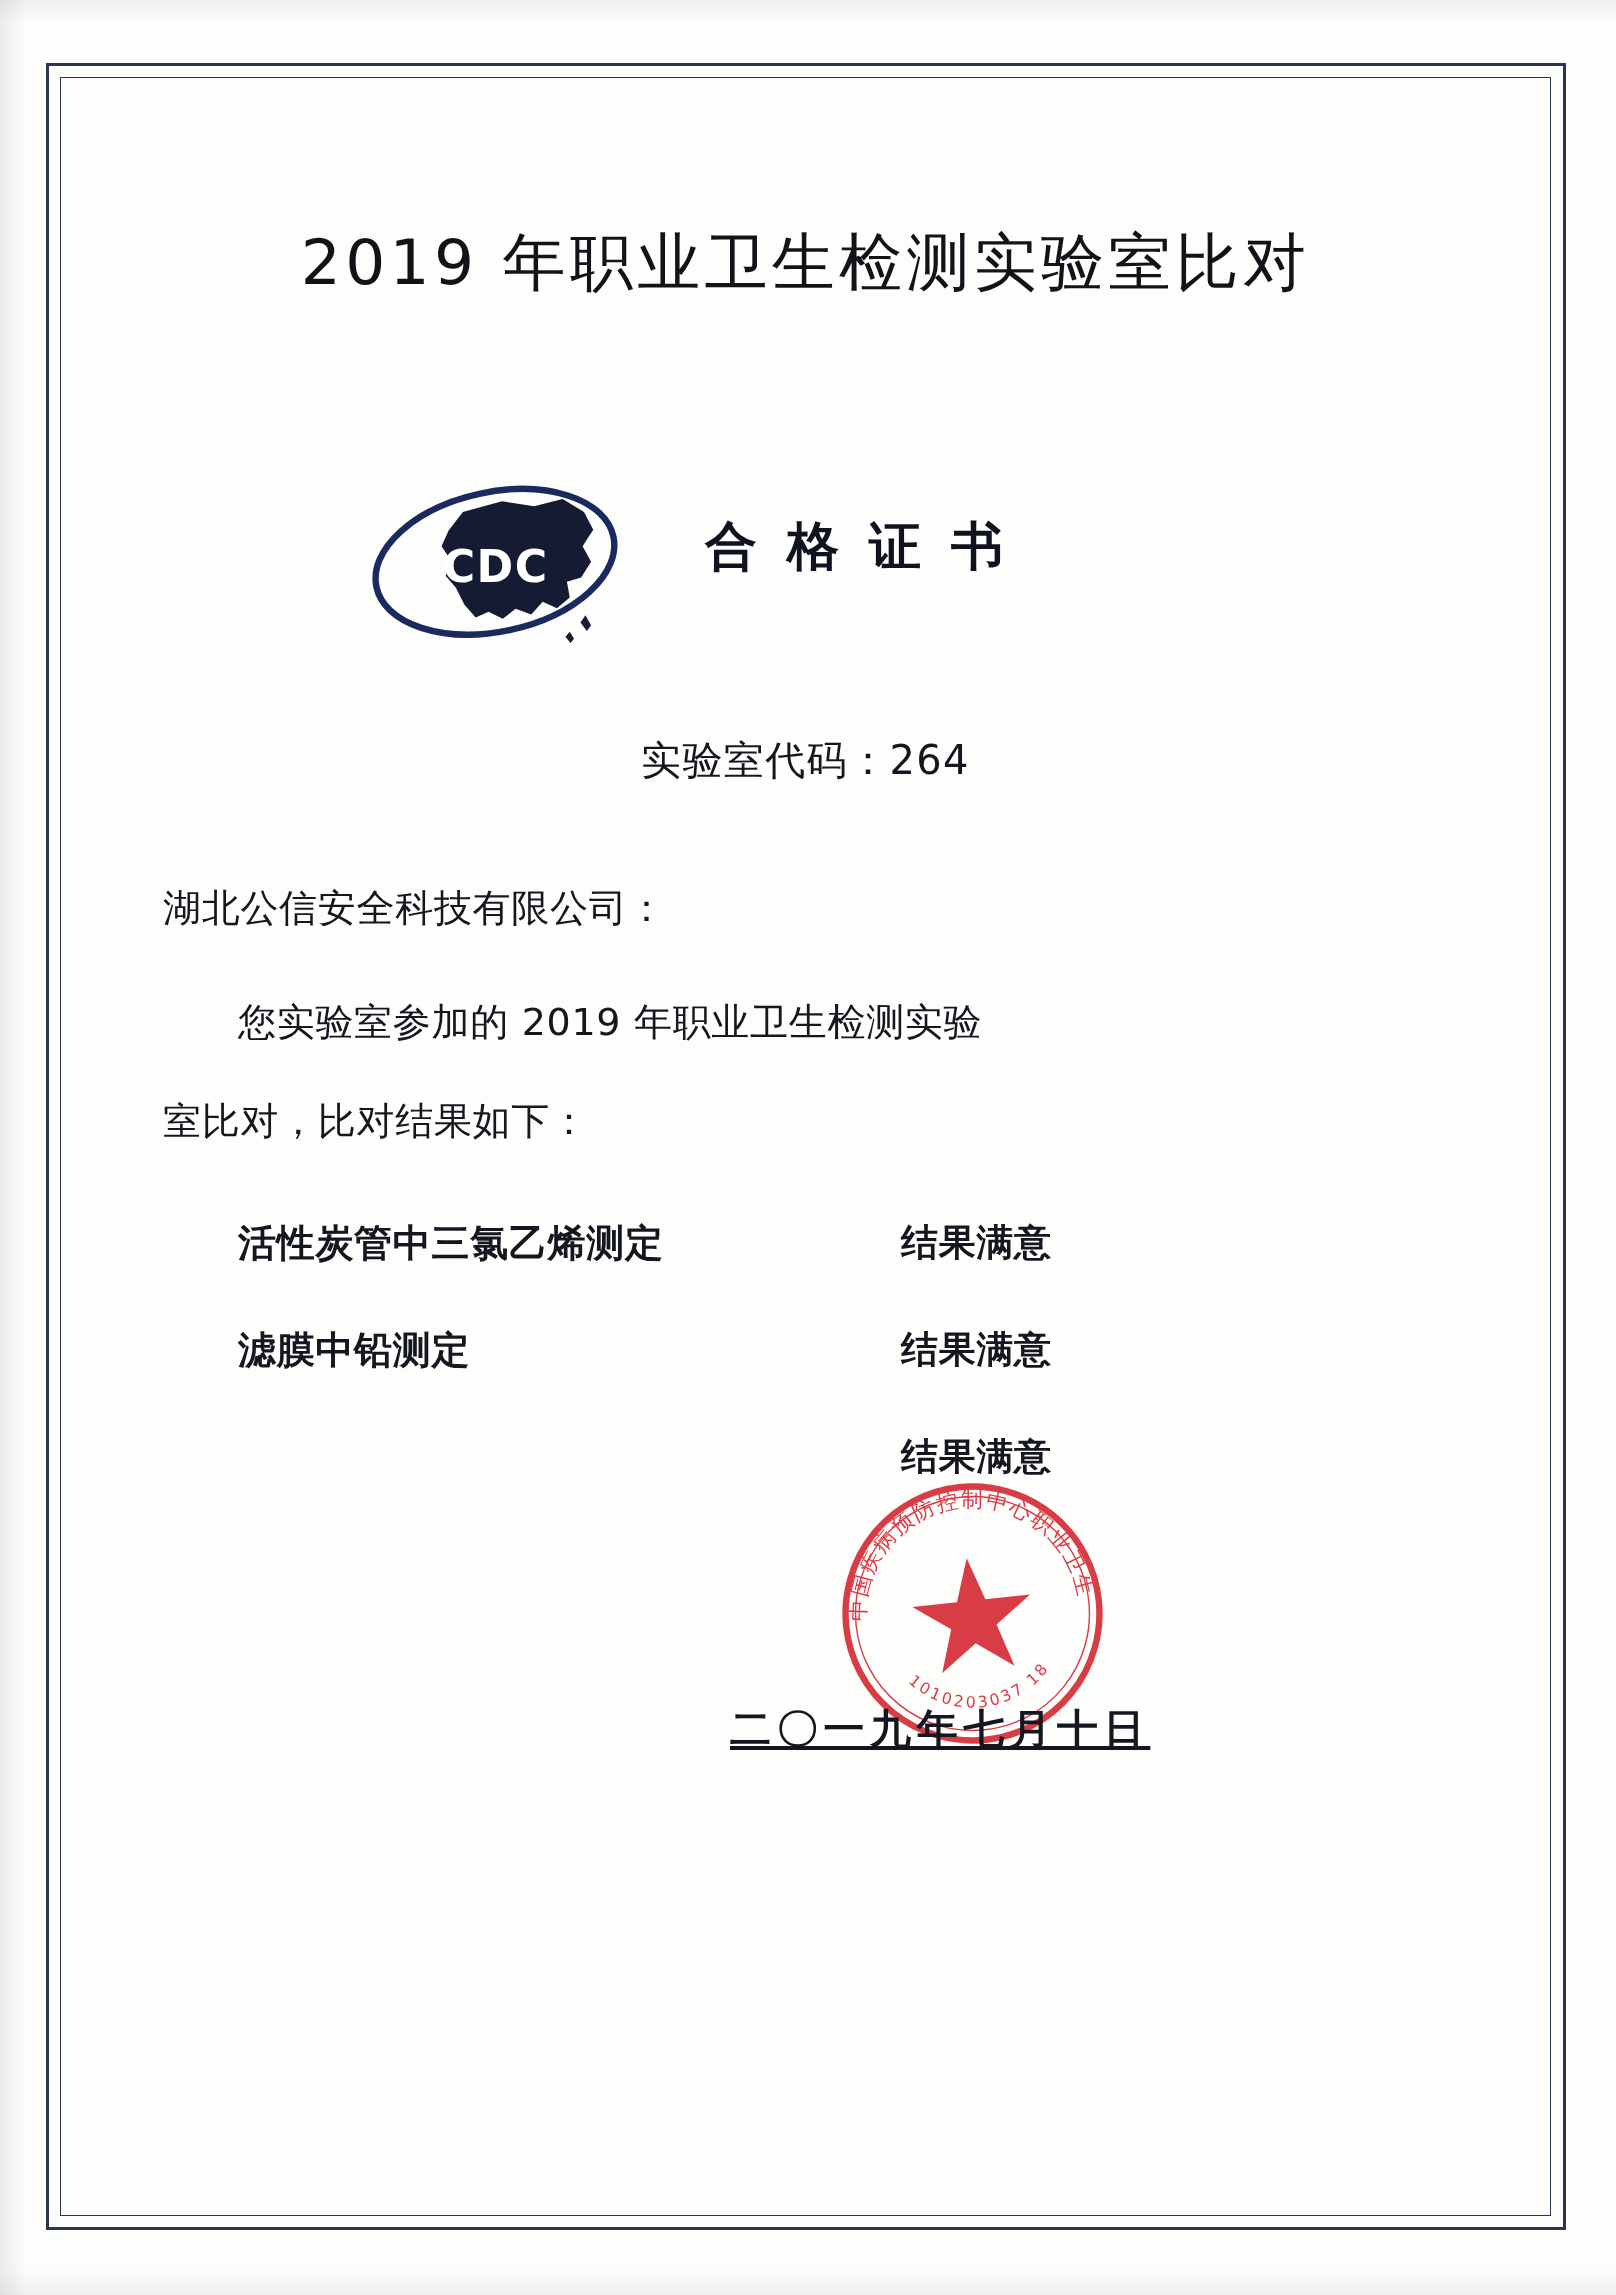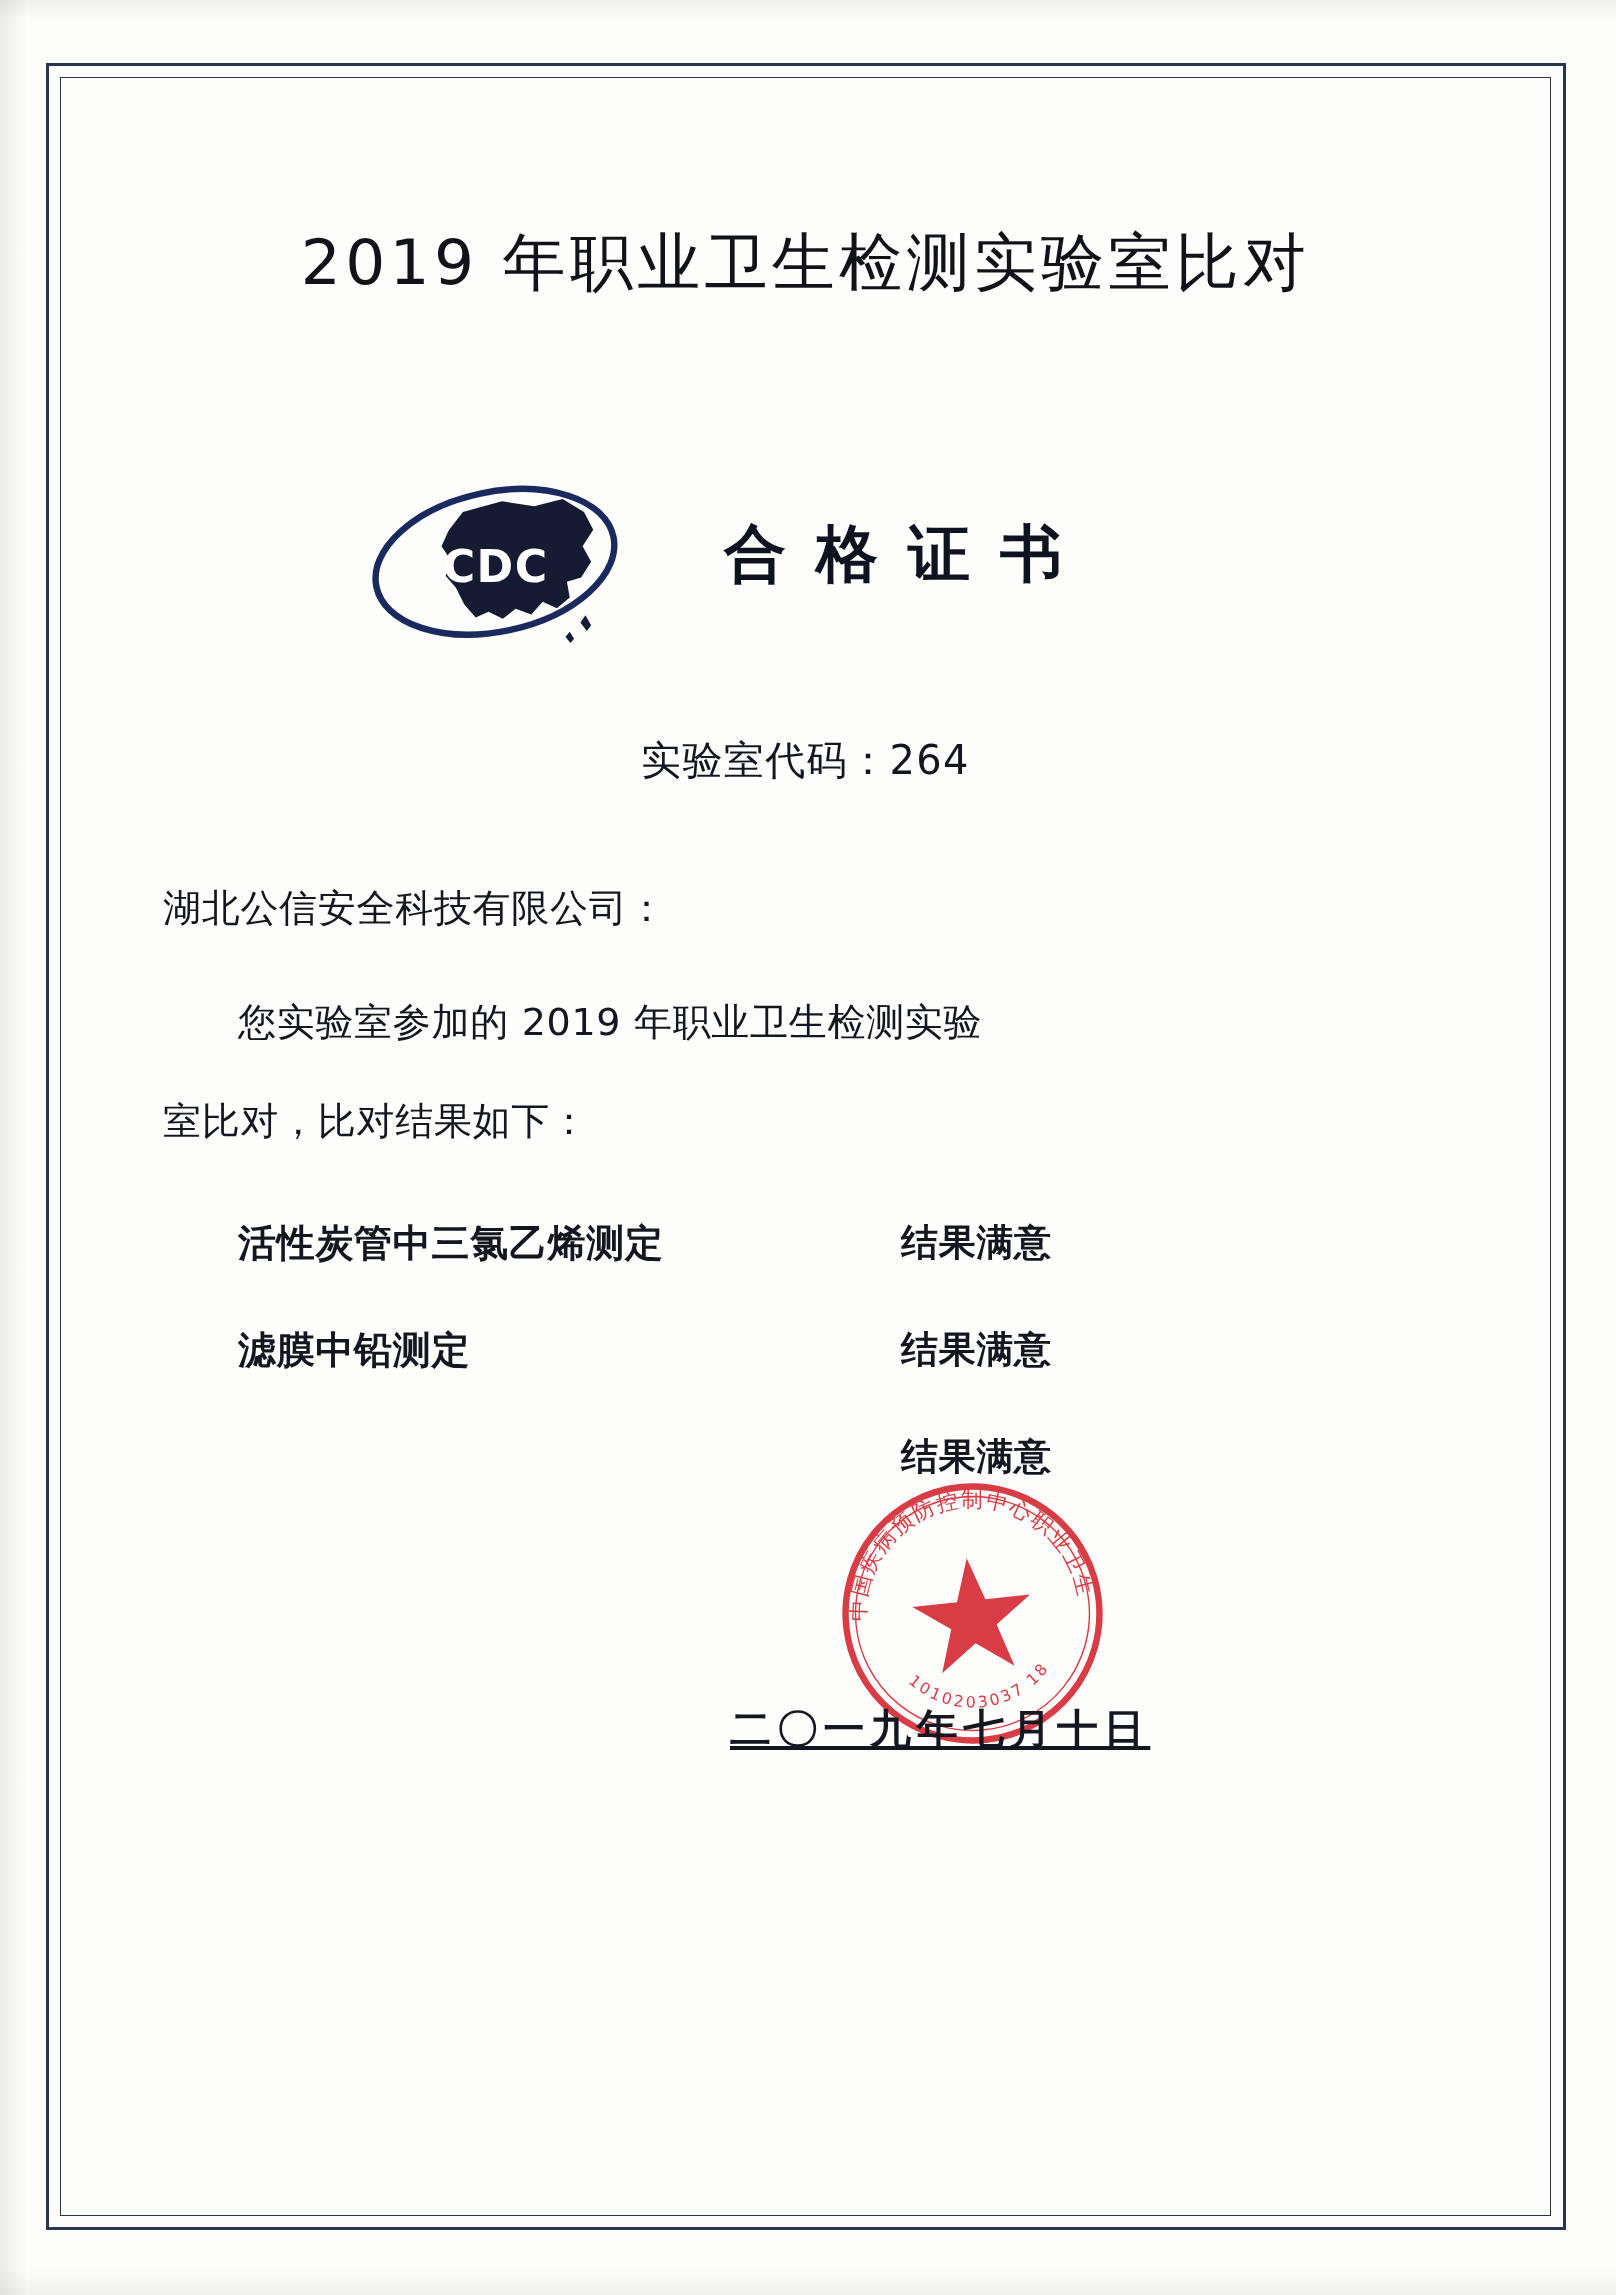--- a/index.html
+++ b/index.html
@@ -79,23 +79,23 @@
     position: absolute;
     left: 264px;
     top: 7.1px;
     width: 285px;
     height: 221px;
   }
   .cdc-logo svg { display: block; }
 
   .big-heading {
     position: absolute;
-    left: 632px;
+    left: 613px;
     top: 57px;
-    font-size: 62px;
+    font-size: 52px;
     letter-spacing: 30px;
     color: #0f1320;
     font-family: Liberation Sans, sans-serif;
     font-weight: 700;
     white-space: nowrap;
   }
 
   
   .lab-code {
     position: absolute;

